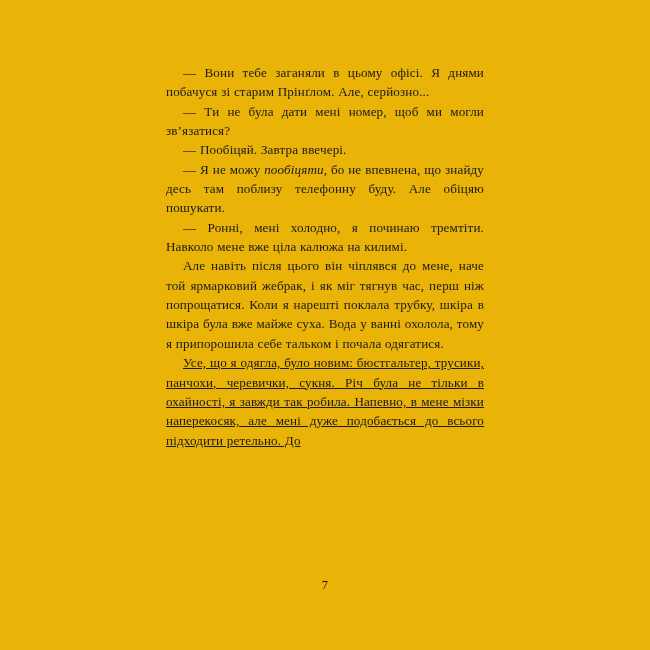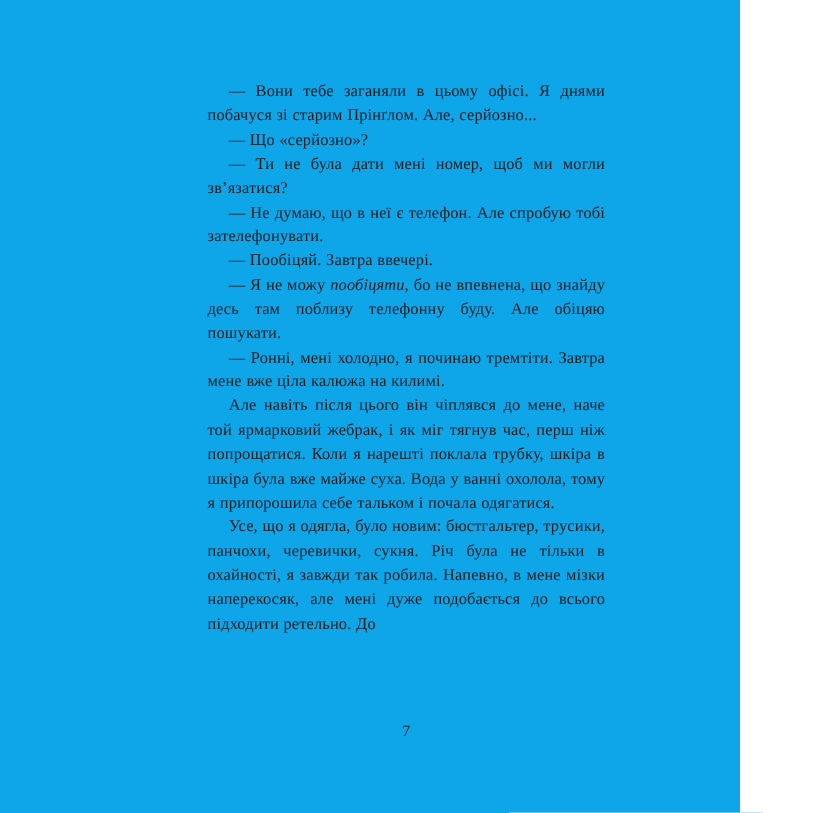--- a/index.html
+++ b/index.html
@@ -12,23 +12,23 @@
     width: 650px;
     height: 650px;
     overflow: hidden;
     font-family: "Liberation Serif", "DejaVu Serif", serif;
     color: #1a1a1a;
     -webkit-font-smoothing: antialiased;
   }
 
   .page {
     position: relative;
-    width: 592px;
+    width: 650px;
     height: 650px;
-    background: #0ea5e9;
+    background: #eab308;
     box-sizing: border-box;
   }
 
   .text-block {
     position: absolute;
     left: 166px;
     top: 63px;
     width: 318px;
   }
 
@@ -41,20 +41,21 @@
     font-size: 13.1px;
     line-height: 19.35px;
     letter-spacing: 0.01em;
     word-spacing: 0.02em;
     hyphens: manual;
     -webkit-hyphens: manual;
   }
 
   p.para:last-child {
     text-align: justify;
+    text-decoration: underline;
   }
 
   em.it {
     margin-top: 32px;
   }
 
   .folio {
     position: absolute;
     left: 0;
     top: 577px;
@@ -66,28 +67,26 @@
   }
 </style>
 </head>
 <body>
 
 <div class="page">
 
   <div class="text-block">
 
     <p class="para">— Вони тебе заганяли в цьому офісі. Я днями побачуся зі старим Прінґлом. Але, серйозно...</p>
-    <p class="para">— Що «серйозно»?</p>
     <p class="para">— Ти не була дати мені номер, щоб ми могли зв’язатися?</p>
-    <p class="para">— Не думаю, що в неї є телефон. Але спробую тобі зателефонувати.</p>
     <p class="para">— Пообіцяй. Завтра ввечері.</p>
 
     <p class="para"><span>— Я не можу </span><em class="it">пообіцяти</em><span>, бо не впевнена, що знайду десь там поблизу телефонну буду. Але обіцяю пошукати.</span></p>
 
-    <p class="para">— Ронні, мені холодно, я починаю тремтіти. Завтра мене вже ціла калюжа на килимі.</p>
+    <p class="para">— Ронні, мені холодно, я починаю тремтіти. Навколо мене вже ціла калюжа на килимі.</p>
     <p class="para">Але навіть після цього він чіплявся до мене, наче той ярмарковий жебрак, і як міг тягнув час, перш ніж попрощатися. Коли я нарешті поклала трубку, шкіра в шкіра була вже майже суха. Вода у ванні охолола, тому я припорошила себе тальком і почала одягатися.</p>
     <p class="para">Усе, що я одягла, було новим: бюстгальтер, трусики, панчохи, черевички, сукня. Річ була не тільки в охайності, я завжди так робила. Напевно, в мене мізки наперекосяк, але мені дуже подобається до всього підходити ретельно. До</p>
 
   </div>
 
   <div class="folio">7</div>
 
 </div>
 
 </body></html>

